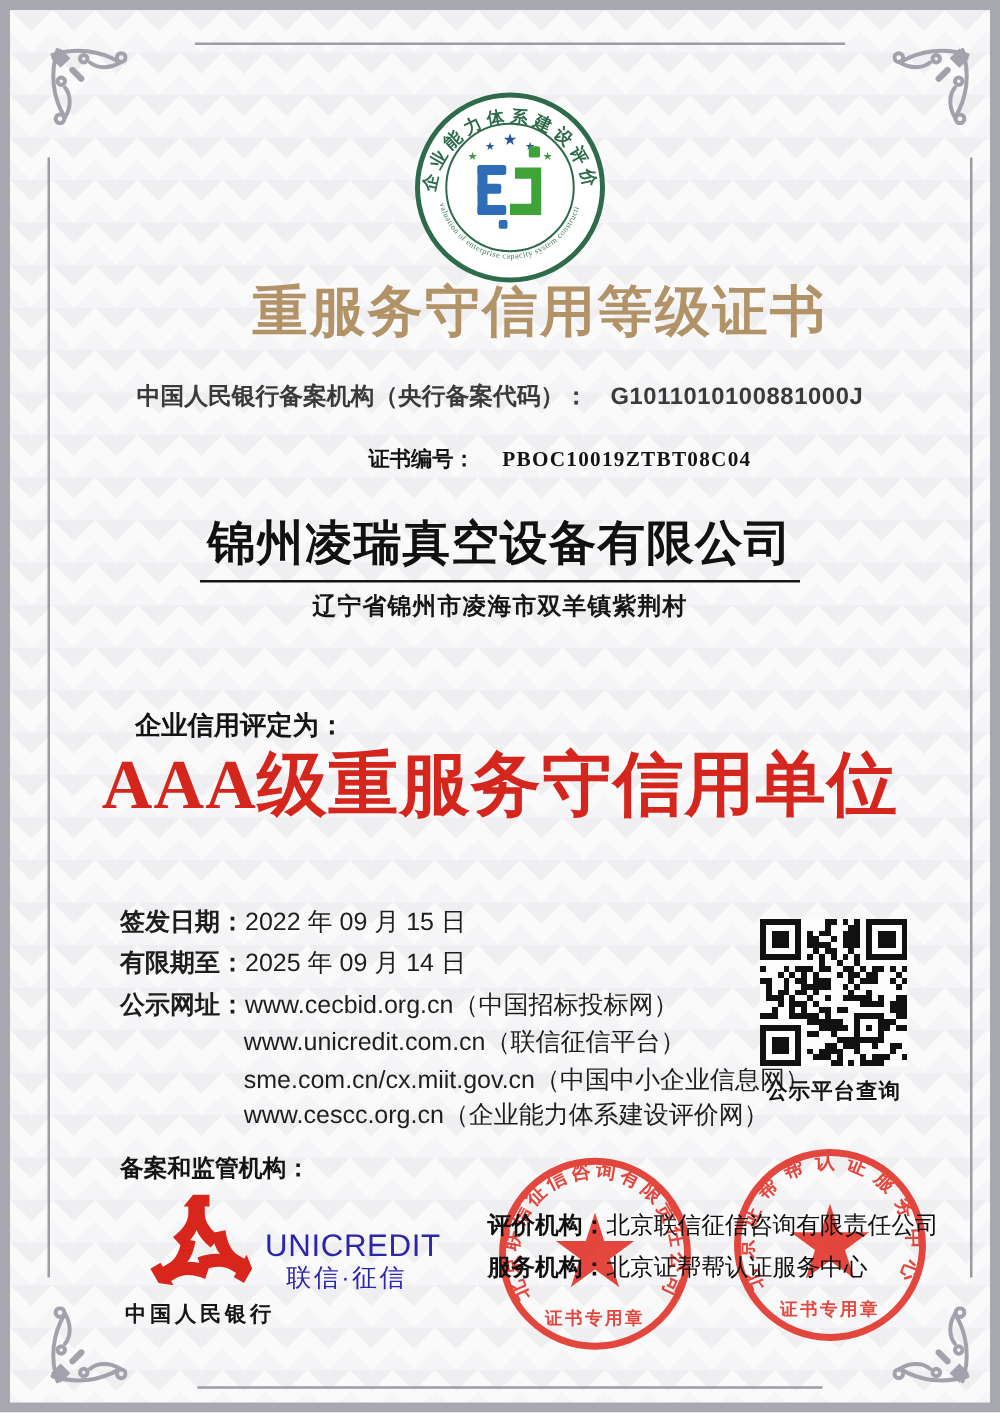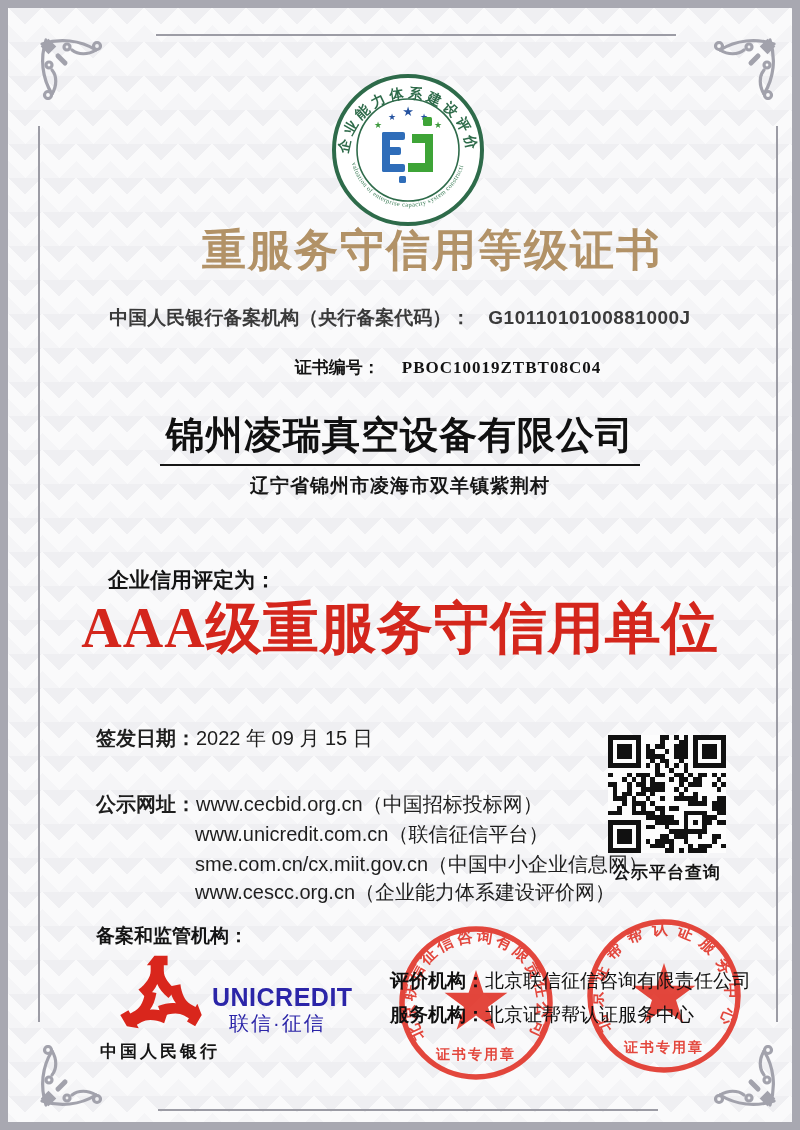--- a/index.html
+++ b/index.html
@@ -31,21 +31,21 @@
   .rating-intro{left:100px;top:562px;font-size:21px;font-weight:bold;color:#141414;line-height:1;}
   .rating{top:592px;font-size:56px;font-weight:bold;color:#d4261c;letter-spacing:1px;line-height:1;}
   .info-line{position:absolute;left:88px;font-size:20px;color:#1e1e1e;line-height:1;white-space:nowrap;}
   .info-line .lbl{font-weight:bold;}
   .url-line{position:absolute;left:187px;font-size:20px;color:#1e1e1e;line-height:1;white-space:nowrap;}
   .qr-caption{position:absolute;left:600px;width:118px;top:853px;text-align:center;
     font-size:17px;font-weight:bold;color:#141414;letter-spacing:1px;font-family:"Liberation Serif",serif;}
   .regulator{left:88px;top:918px;font-size:19px;font-weight:bold;color:#141414;line-height:1;}
   .pbc-name{left:84px;top:1032px;width:136px;text-align:center;font-size:17px;font-weight:bold;
     color:#151515;letter-spacing:3px;font-family:"Liberation Serif",serif;}
-  .uni-en{left:204px;top:977px;font-size:25px;font-weight:bold;color:#2b25a8;letter-spacing:.5px;line-height:1;}
+  .uni-en{left:204px;top:977px;font-size:25px;font-weight:normal;color:#2b25a8;letter-spacing:.5px;line-height:1;}
   .uni-cn{left:221px;top:1005px;font-size:20px;font-weight:normal;color:#2b25a8;letter-spacing:2px;line-height:1;}
   .eval-line{position:absolute;left:382px;font-size:19px;color:#101010;line-height:1;white-space:nowrap;z-index:6;}
   .eval-line .lbl{font-weight:bold;}
   .stamp{position:absolute;z-index:5;opacity:.86;}
   svg text{font-family:"Liberation Serif",serif;}
 </style>
 </head>
 <body>
 
 <div class="page">
@@ -124,20 +124,23 @@
   <div class="abs center company serif">
     <div class="name">锦州凌瑞真空设备有限公司</div>
     <div class="addr">辽宁省锦州市凌海市双羊镇紫荆村</div>
   </div>
 
   <div class="abs rating-intro serif">企业信用评定为：</div>
   <div class="abs center rating serif">AAA级重服务守信用单位</div>
 
   <div class="info-line" style="top:720px;">
     <span class="lbl">签发日期：</span><span>2022 年 09 月 15 日</span>
+  </div>
+  <div class="info-line" style="top:753px;">
+    <span class="lbl">有限期至：</span><span>2025 年 09 月 14 日</span>
   </div>
   <div class="info-line" style="top:786px;">
     <span class="lbl">公示网址：</span><span>www.cecbid.org.cn（中国招标投标网）</span>
   </div>
   <div class="url-line" style="top:816px;">www.unicredit.com.cn（联信征信平台）</div>
   <div class="url-line" style="top:874px;">www.cescc.org.cn（企业能力体系建设评价网）</div>
   <div class="url-line" style="top:846px;">sme.com.cn/cx.miit.gov.cn（中国中小企业信息网）</div>
 
   <svg id="qr" class="abs" style="left:600px;top:727px;background:#fdfdfd;" width="118" height="118" viewBox="0 0 25 25" shape-rendering="crispEdges">
       <rect x="11" y="0" width="1" height="1" fill="#111"></rect>

